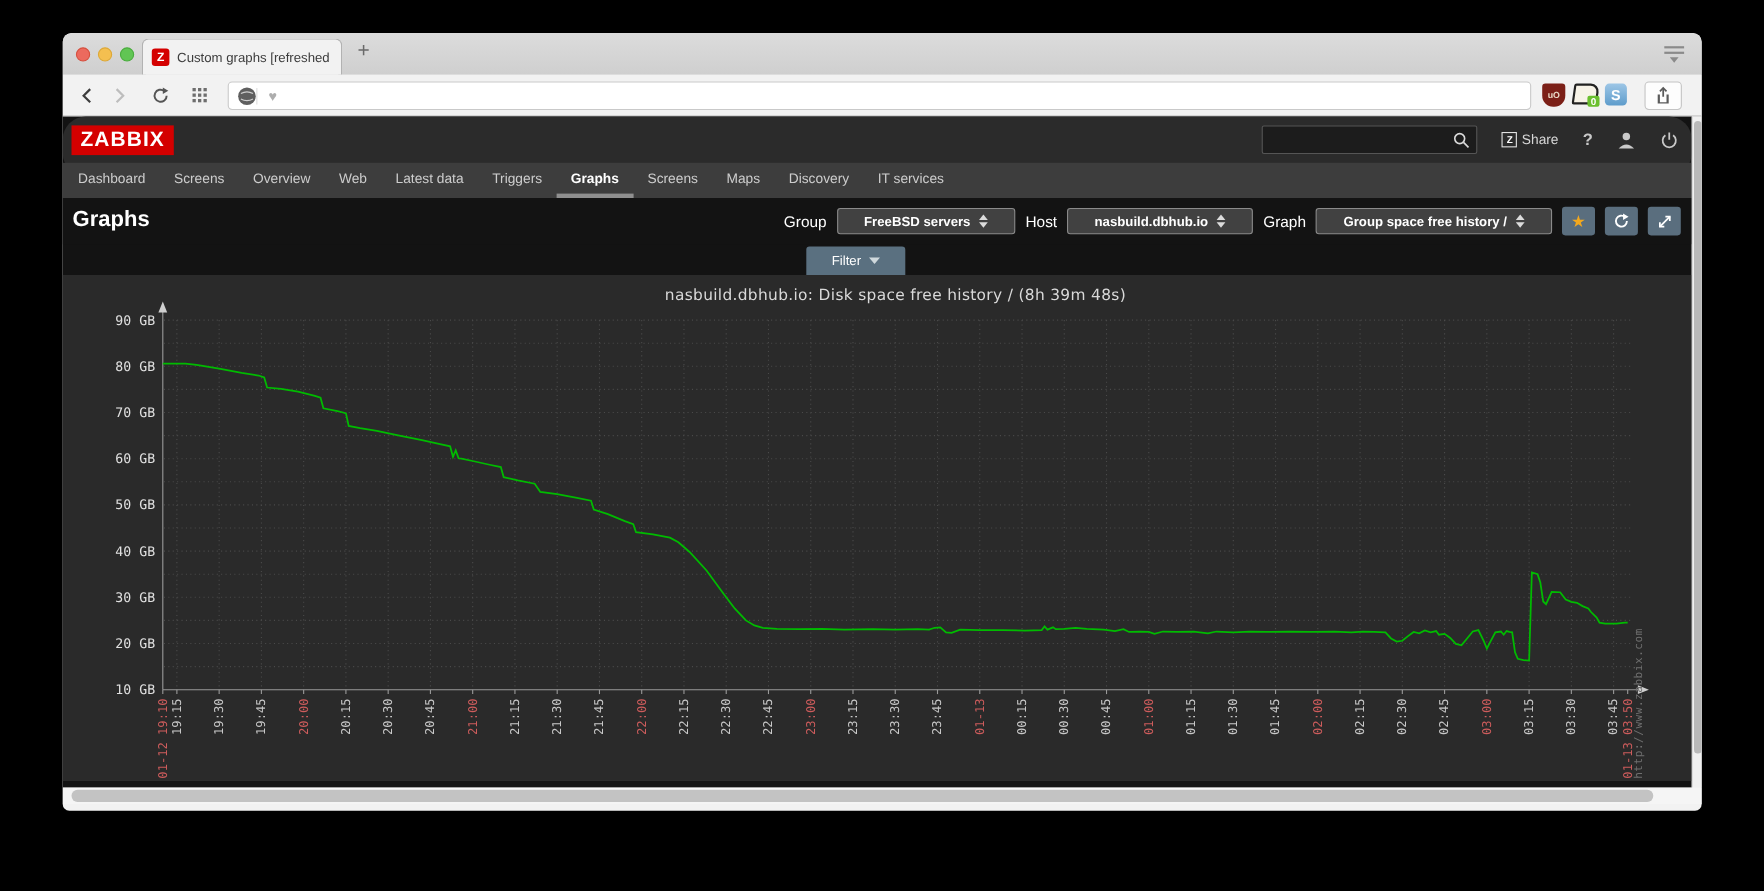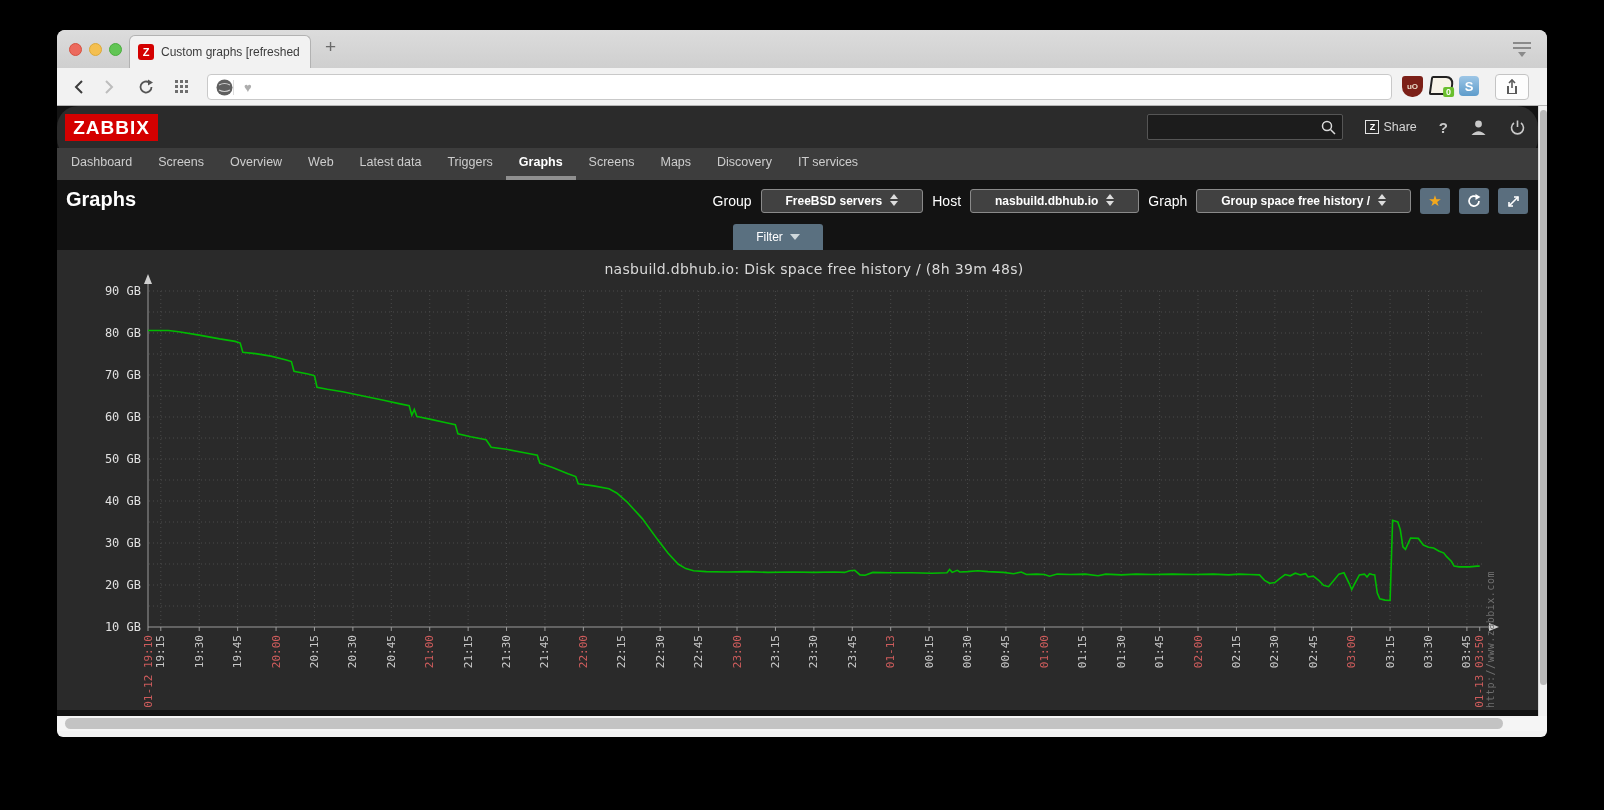--- a/index.html
+++ b/index.html
@@ -75,21 +75,21 @@
 
   .subnav { position:absolute; left:0; top:42px; width:100%; height:32px; background:#3d3d3d; display:flex; padding-left:1px; }
   .snav { padding:0 13px; line-height:29px; height:32px; font-size:12.5px; color:#cdcdcd; cursor:pointer; }
   .snav.active { color:#fff; font-weight:bold; border-bottom:4px solid #8f8f8f; }
 
   .titlerow { position:absolute; left:0; top:74px; width:100%; height:42px; background:#131313; }
   .ptitle { position:absolute; left:9px; top:8px; font-size:20px; font-weight:bold; color:#fff; }
   .controls { position:absolute; right:10px; top:8px; display:flex; align-items:center; gap:9px; }
   .clabel { color:#ffffff; font-size:14px; }
   .pill { background:#414141; border:1px solid #8a8a8a; border-radius:3px; color:#fff; font-size:12px;
-          font-weight:bold; padding:4px 24px; display:flex; align-items:flex-start; gap:8px; cursor:pointer; }
+          font-weight:bold; padding:4px 24px; display:flex; align-items:center; gap:8px; cursor:pointer; }
   .updn { display:flex; flex-direction:column; gap:2px; }
   .updn .u { width:0;height:0;border-left:4px solid transparent;border-right:4px solid transparent;border-bottom:5px solid #dcdcdc; }
   .updn .d { width:0;height:0;border-left:4px solid transparent;border-right:4px solid transparent;border-top:5px solid #dcdcdc; }
   .sqbtn { width:30px; height:26px; background:#5a6e7e; border-radius:3px; display:flex; align-items:center;
            justify-content:center; cursor:pointer; }
   .star { color:#f3a81d; font-size:15px; }
 
   .filterbtn { position:absolute; left:676px; top:118px; width:90px; height:26px; background:#5a7080;
                border-radius:3px 3px 0 0; color:#fff; font-size:12px; display:flex; align-items:center;
                justify-content:center; gap:7px; cursor:pointer; }

